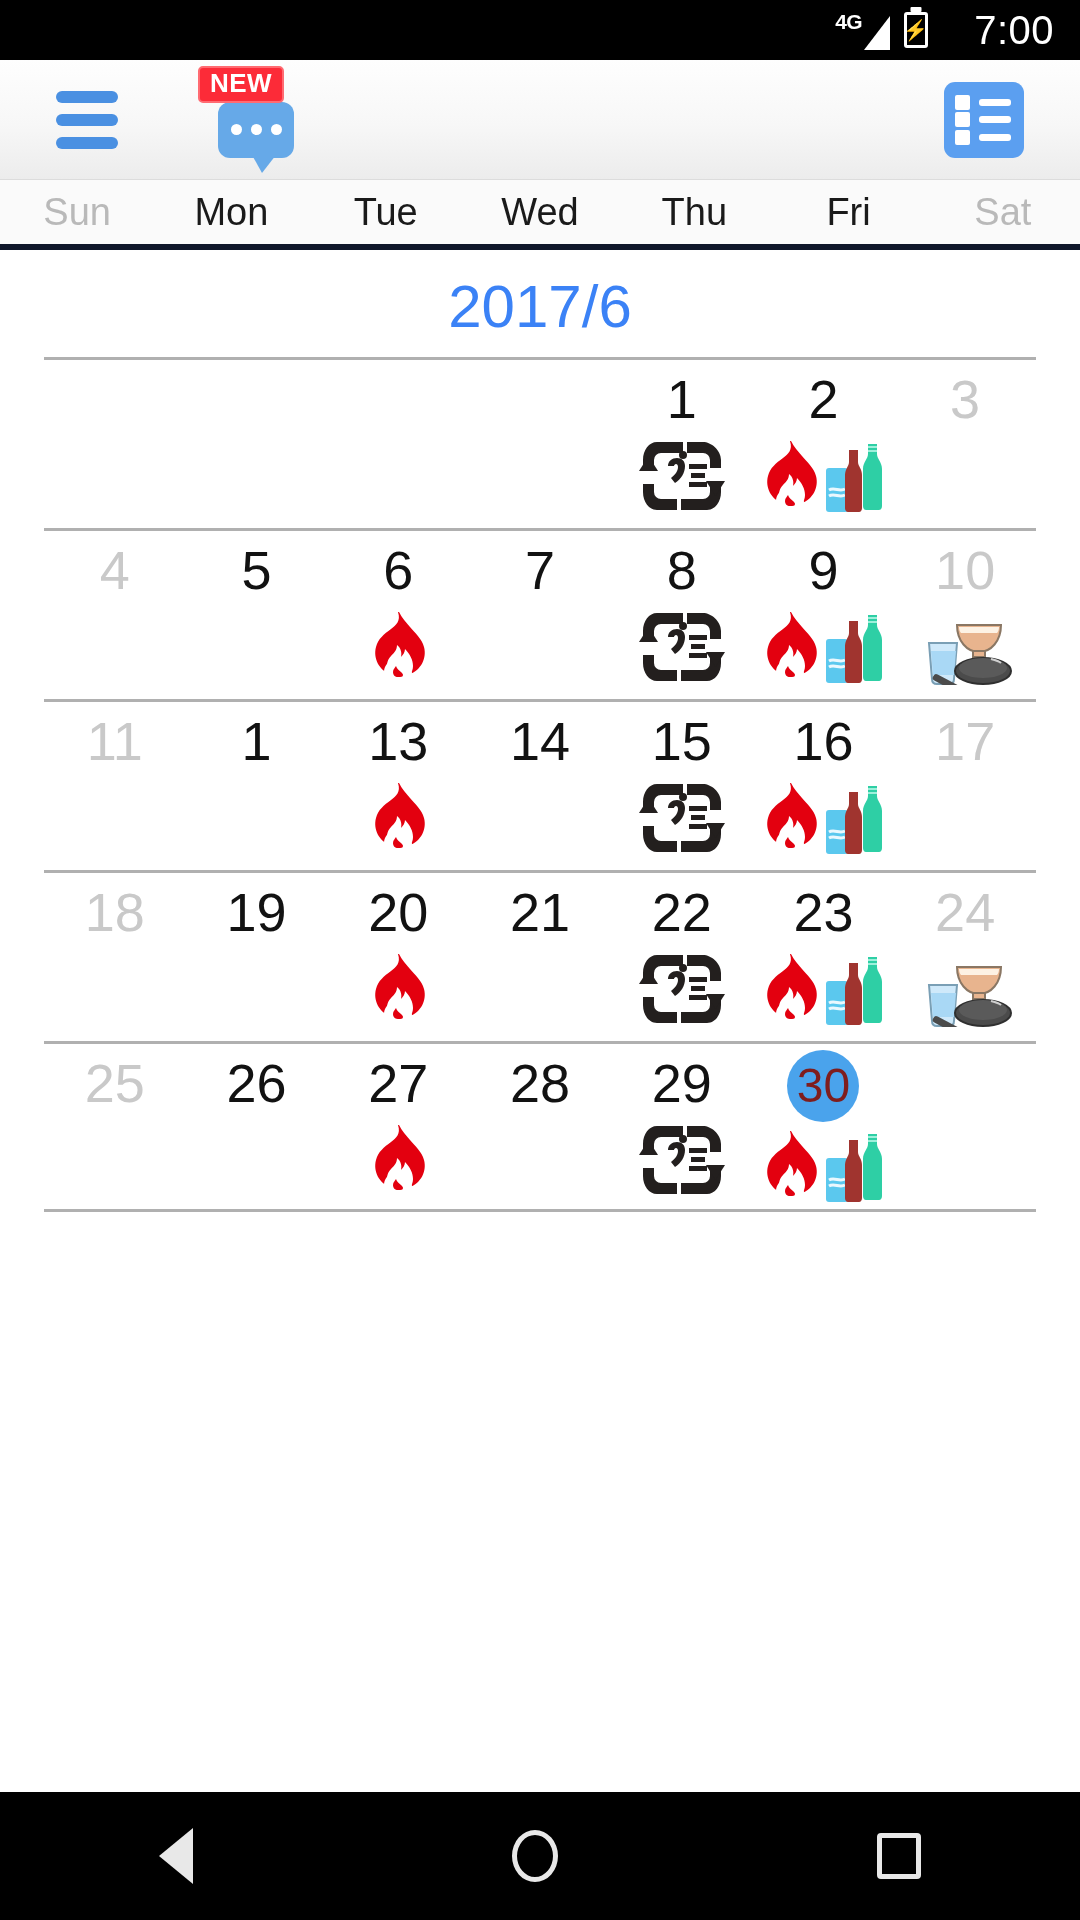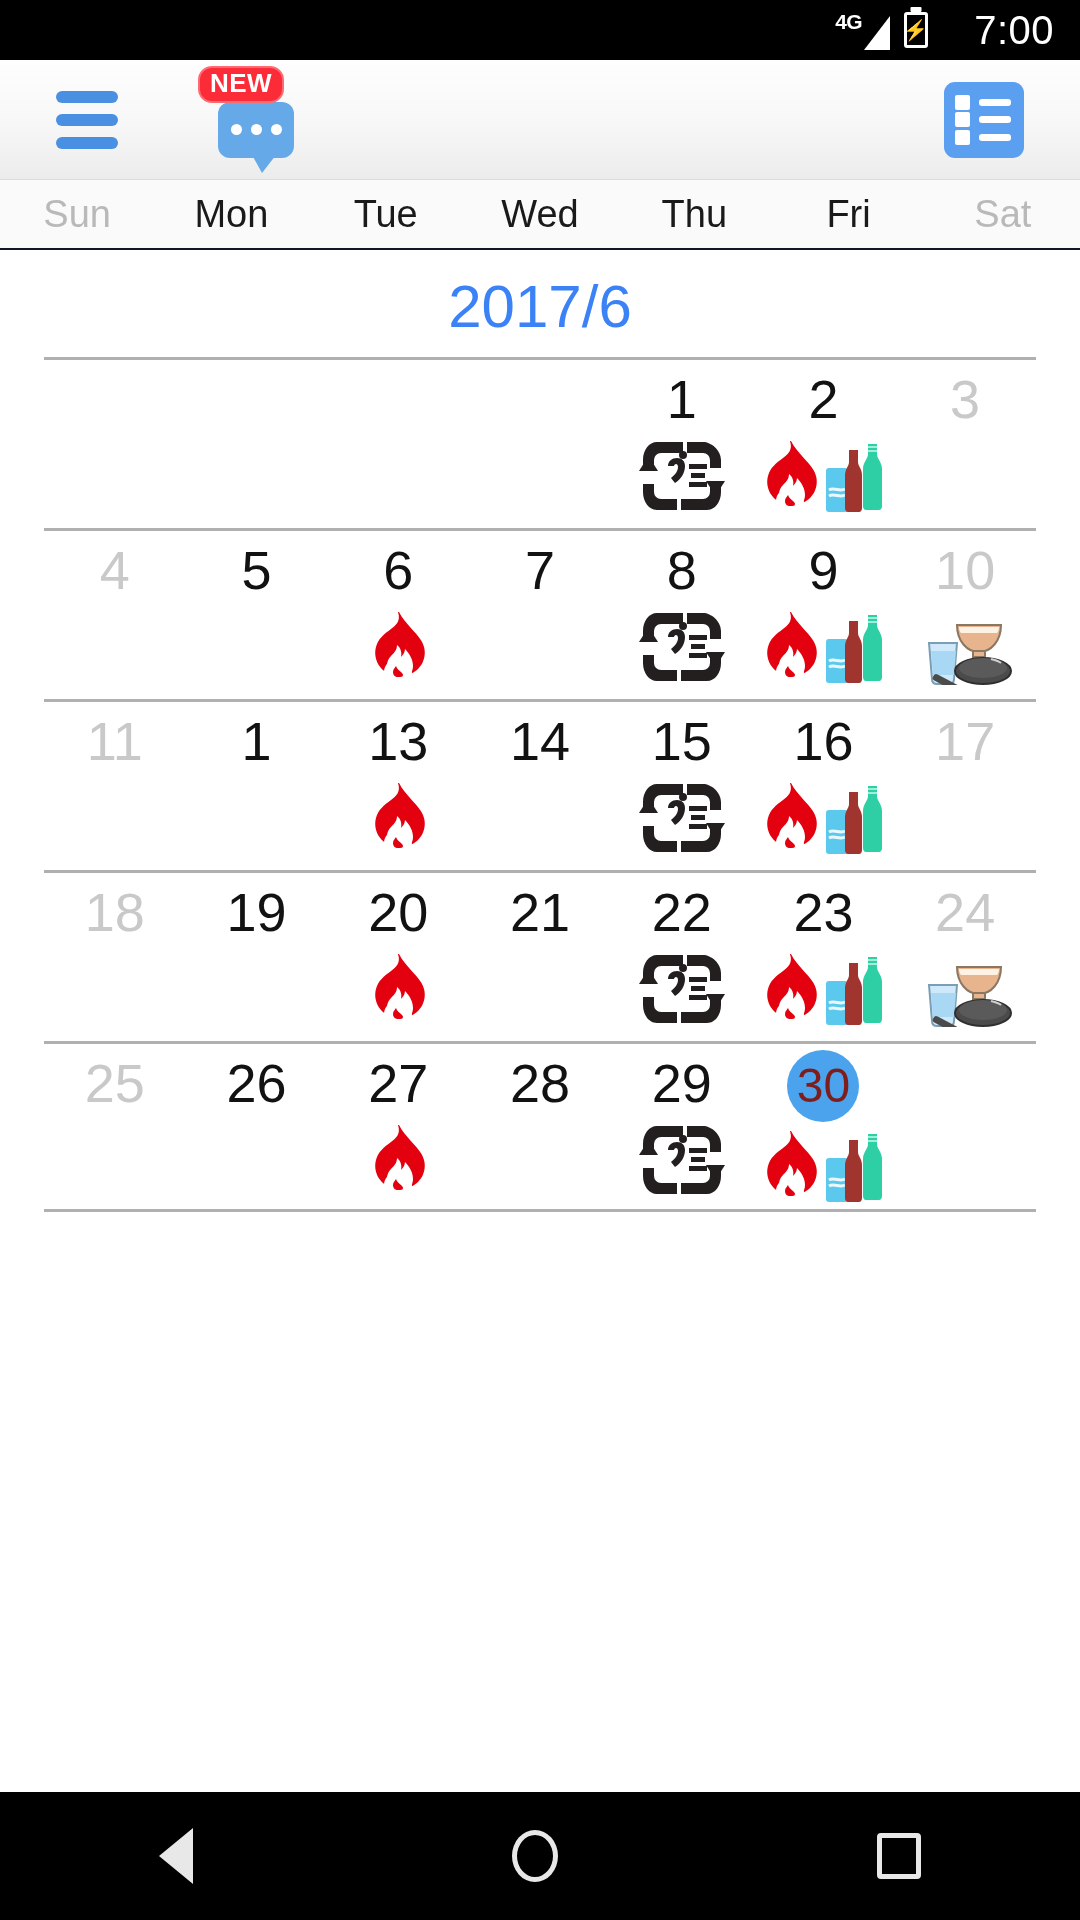--- a/index.html
+++ b/index.html
@@ -42,37 +42,37 @@
   }
   .bubble:after{
     content:""; position:absolute; bottom:-15px; left:34px;
     width:0;height:0; border-left:10px solid transparent;
     border-right:14px solid transparent; border-top:18px solid #66a9e8;
   }
   .bubble i{ width:11px;height:11px;border-radius:50%;background:#fff; display:block;}
   .new-badge{
     position:absolute; left:-6px; top:-6px;
     background:#fc2b38; color:#fff; font-size:26px; font-weight:700;
-    padding:2px 10px 4px; border-radius:14px; border:2px solid #ff6b72;
+    padding:2px 10px 4px; border-radius:5px; border:2px solid #ff6b72;
     letter-spacing:0.5px; line-height:1.05;
   }
 
   .list-btn{
     position:absolute; right:56px; top:50%; transform:translateY(-50%);
     width:80px; height:76px; background:#5b9ff0; border-radius:11px;
     padding:13px 11px; display:flex; flex-direction:column; justify-content:space-between;
     cursor:pointer;
   }
   .list-row{ display:flex; align-items:center; gap:9px; }
   .list-box{ width:15px;height:15px;background:#fff;border-radius:2px;}
   .list-line{ flex:1; height:7px; background:#fff; border-radius:3px; margin-right:2px;}
 
   
   .weekdays{
-    height:70px; background:#fafafa; border-bottom:2px solid #0f172a;
+    height:70px; background:#fafafa; border-bottom:6px solid #0f172a;
     display:grid; grid-template-columns:repeat(7,1fr); align-items:center;
   }
   .weekdays div{ text-align:center; font-size:38px; color:#1a1a1a; }
   .weekdays div.weekend{ color:#b9b9b9; }
 
   
   .month-title{
     text-align:center; color:#3b82f6; font-size:60px;
     padding:22px 0 16px;
   }

